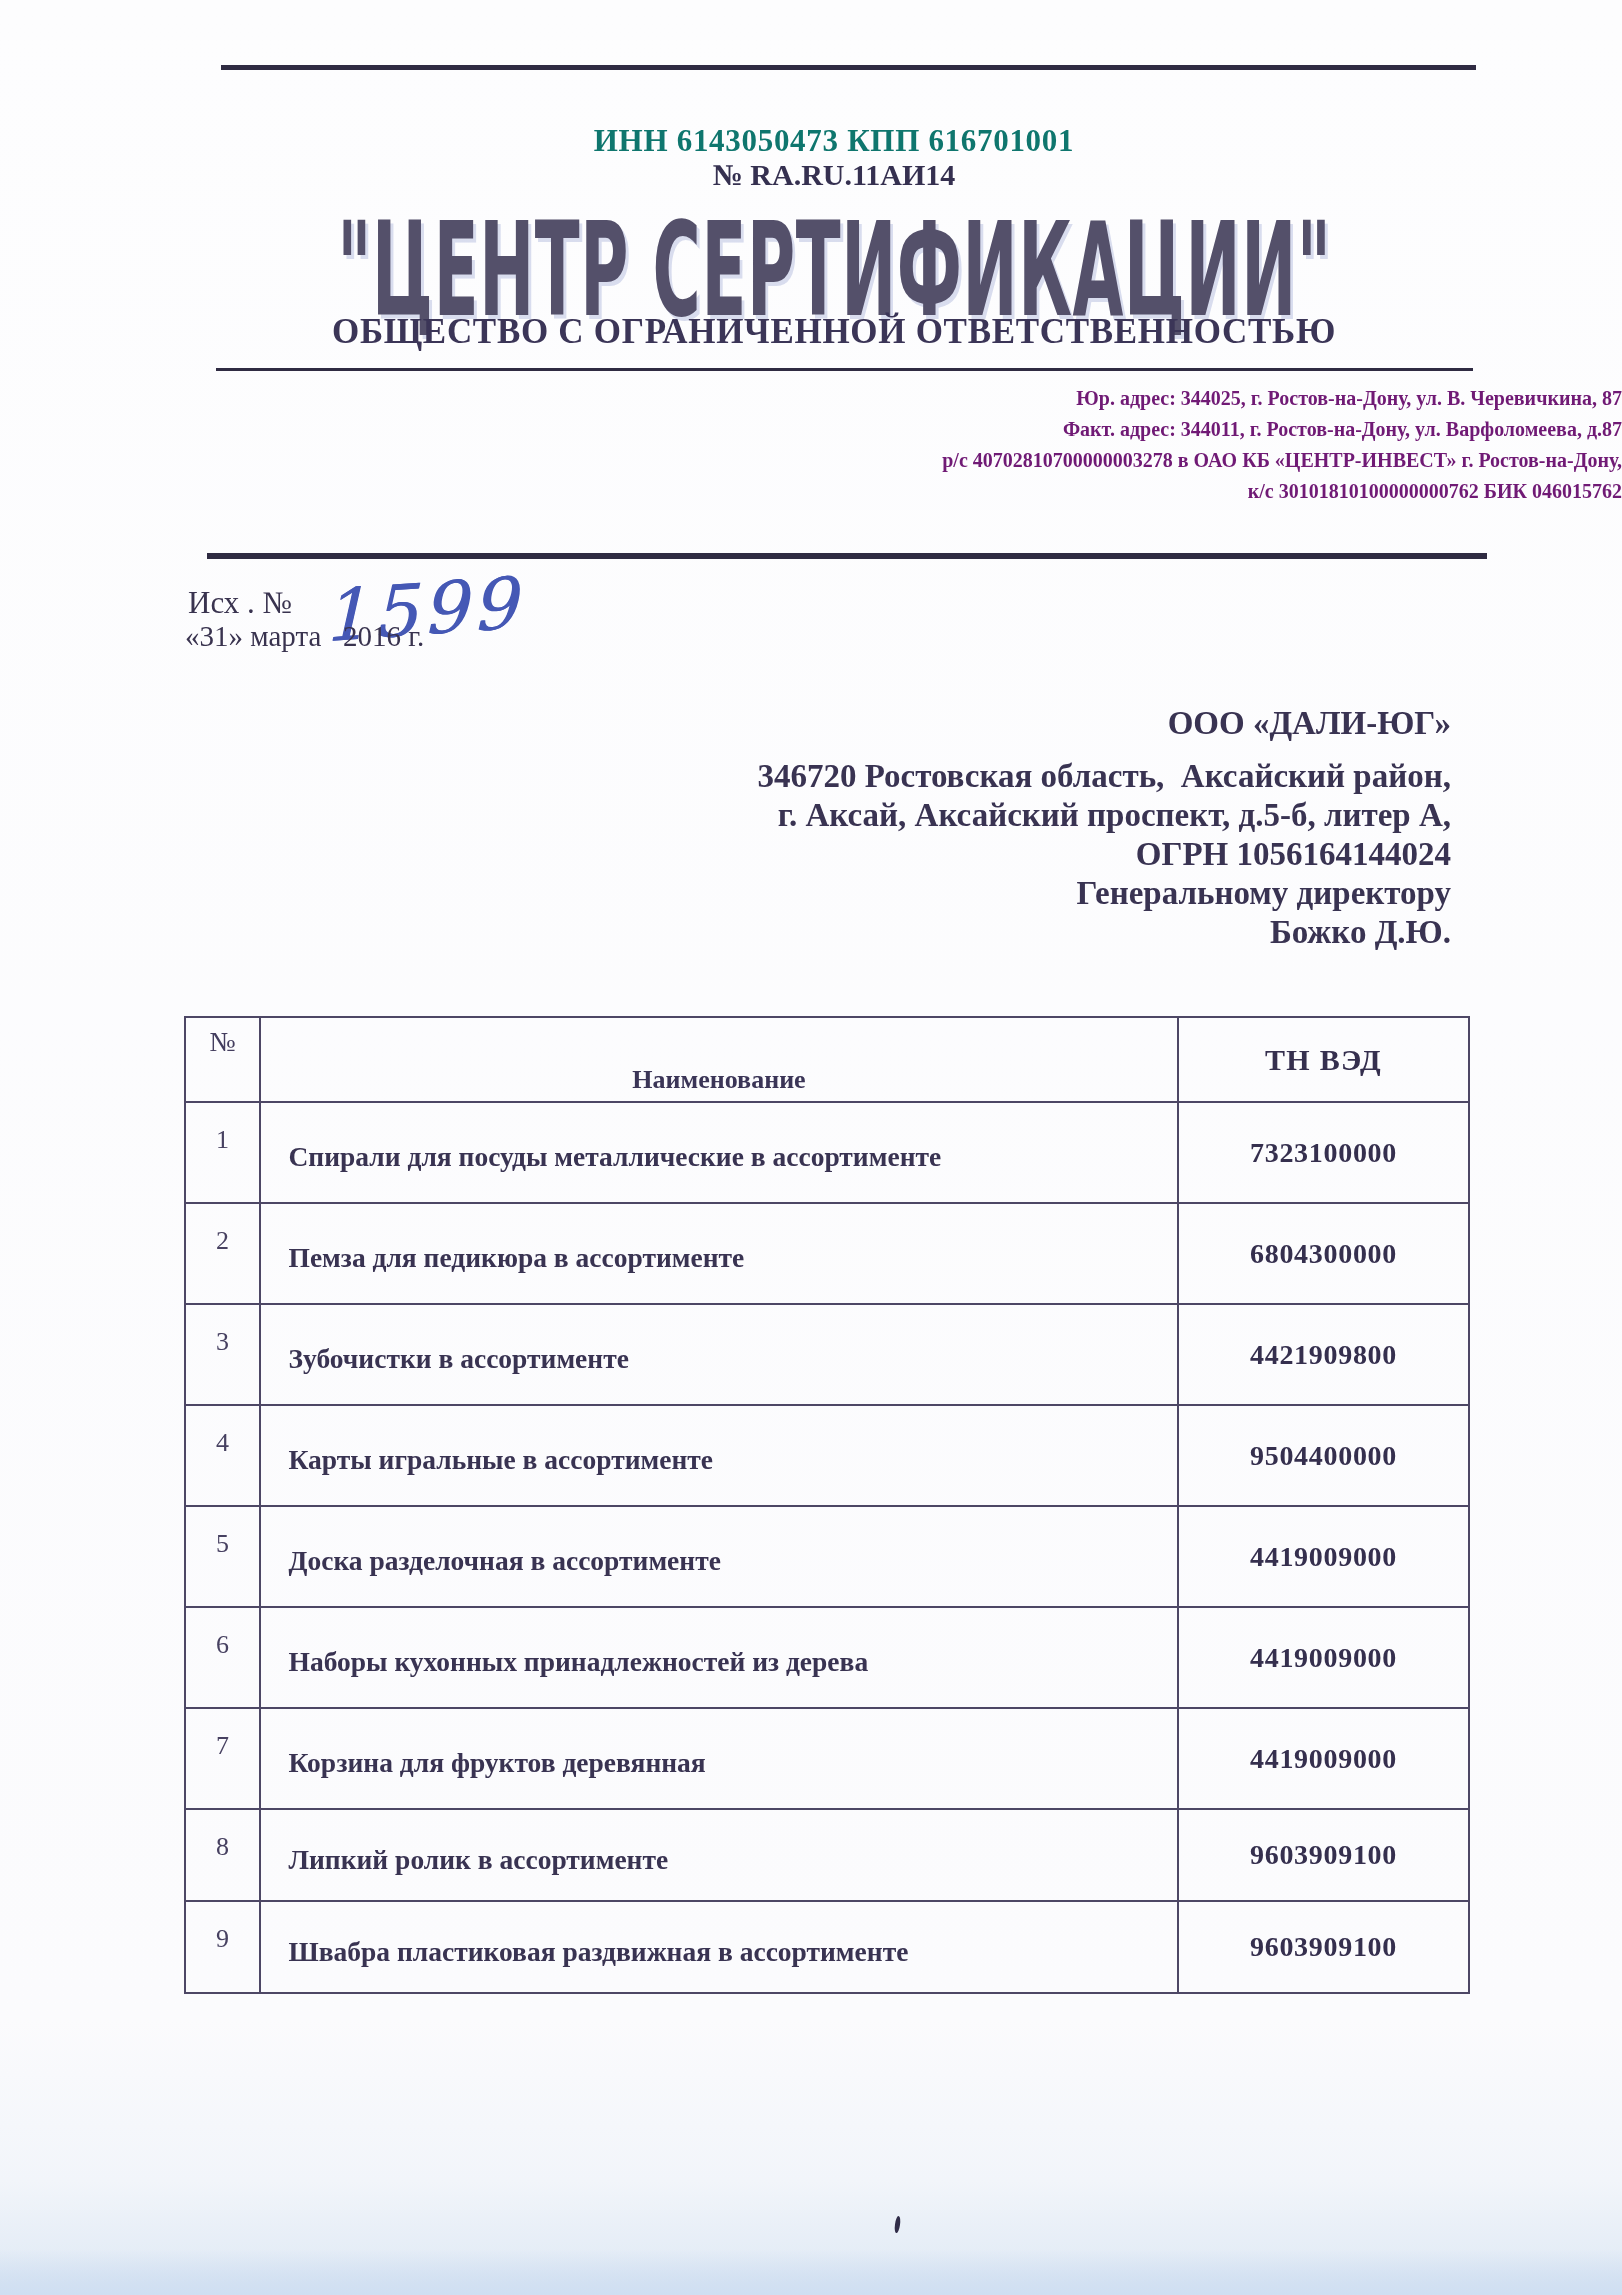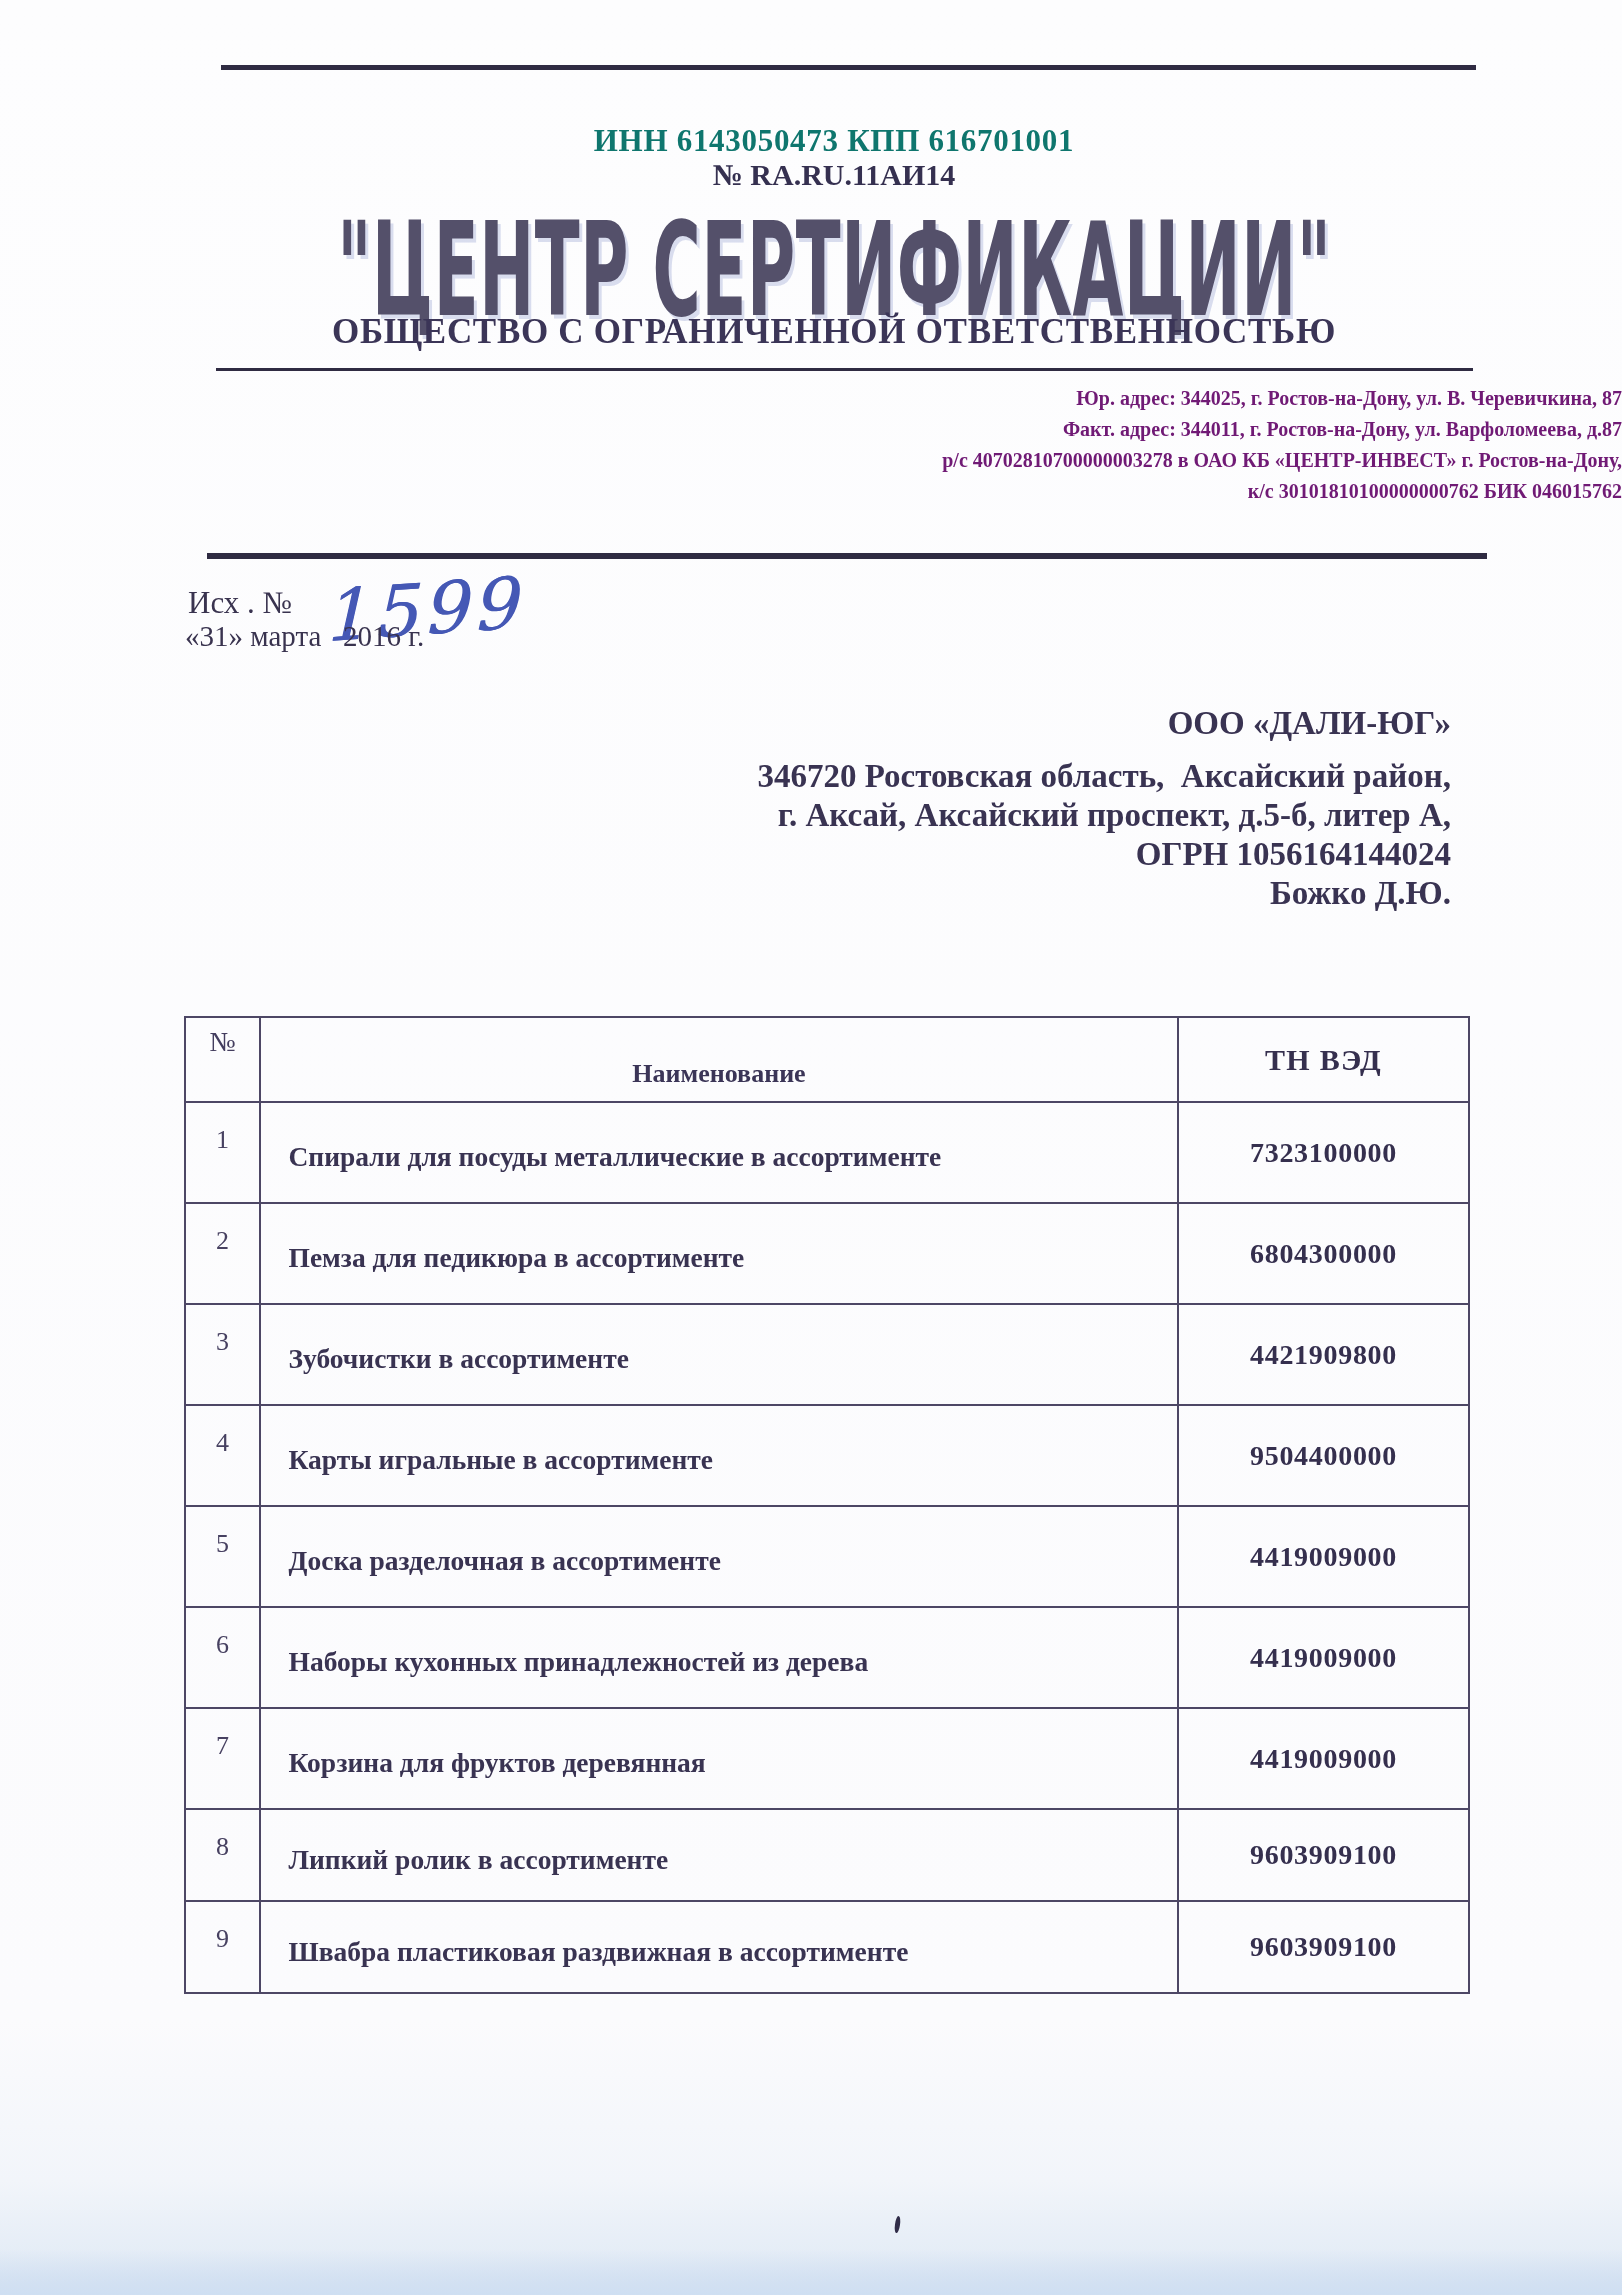--- a/index.html
+++ b/index.html
@@ -68,21 +68,21 @@
     border-left:2px solid #4d4765;
     border-right:2px solid #4d4765;
     border-top:2.6px solid #4d4765;
     border-bottom:2.6px solid #4d4765;
     padding:0;
   }
   .goods tr.header-row{height:85px;}
   .goods tr.std{height:101px;}
   .goods tr.short{height:92px;}
   th.c-num{vertical-align:top;text-align:center;font-weight:normal;font-size:27.5px;padding-top:7.9px;color:#433d5e;}
-  th.c-name{vertical-align:bottom;text-align:center;font-weight:bold;font-size:26px;padding-bottom:12px;color:#3b3557;}
+  th.c-name{vertical-align:bottom;text-align:center;font-weight:bold;font-size:26px;padding-bottom:6px;color:#3b3557;}
   th.c-code{vertical-align:middle;text-align:center;font-weight:bold;font-size:30px;letter-spacing:1.3px;color:#352f4e;}
   td.num{vertical-align:top;text-align:center;font-size:26px;padding-top:22px;color:#474161;}
   td.name{vertical-align:middle;text-align:left;font-weight:bold;font-size:27.5px;padding-left:27.5px;padding-top:9.2px;color:#393352;}
   td.code{vertical-align:middle;text-align:center;font-weight:bold;font-size:28px;letter-spacing:0.7px;color:#352f4e;}
 
   .speck{left:895px;top:2216px;width:4.6px;height:17px;border-radius:50%;
     background:#302c48;transform:rotate(8deg);}
   .scan-bottom{left:0;right:0;bottom:0;height:46px;
     background:linear-gradient(180deg,rgba(214,227,243,0) 0%,rgba(203,219,240,0.55) 60%,#cfdff2 100%);}
 </style>
@@ -117,20 +117,21 @@
     <span class="isx-label">Исх . №</span>
     <span class="handwritten">1599</span>
   </div>
   <div class="abs date-line">«31» марта   2016 г.</div>
 
   <div class="abs recipient">
     <div>ООО «ДАЛИ-ЮГ»</div>
     <div>346720 Ростовская область,  Аксайский район,</div>
     <div>г. Аксай, Аксайский проспект, д.5-б, литер А,</div>
     <div>ОГРН 1056164144024</div>
+    <div>Генеральному директору</div>
     <div>Божко Д.Ю.</div>
   </div>
 
   <table class="goods">
     <colgroup>
         <col class="c1">
         <col class="c2">
         <col class="c3">
       </colgroup>
     <thead>

